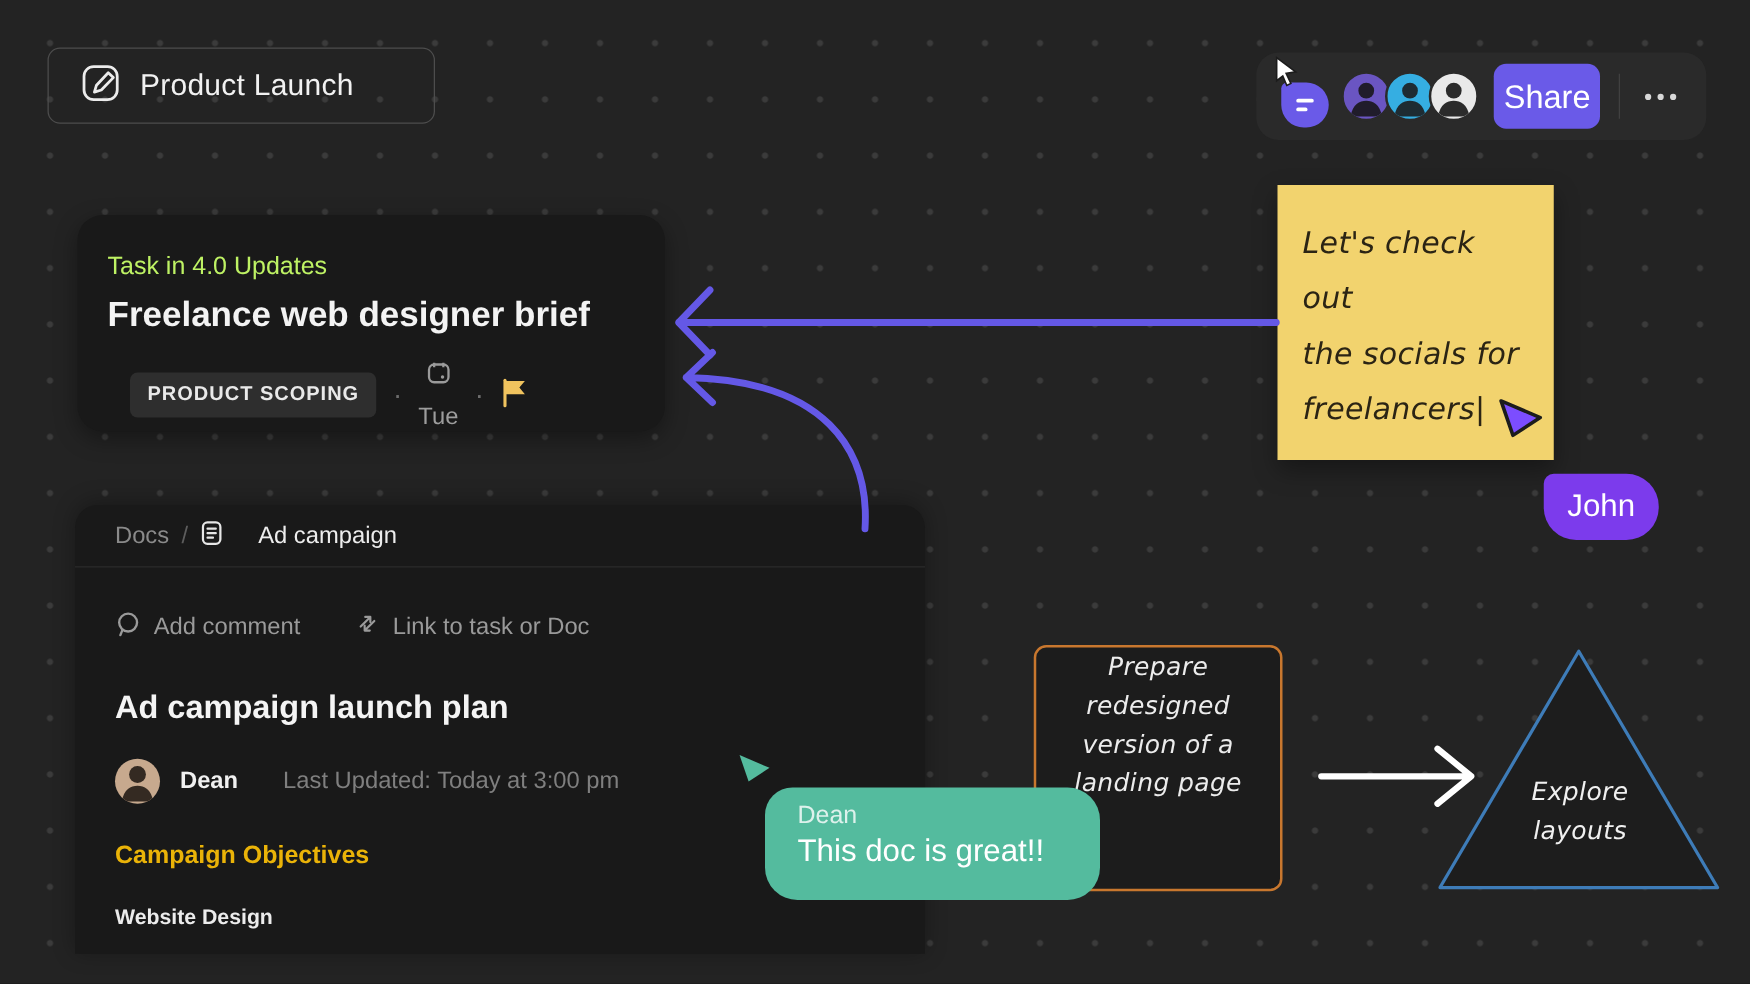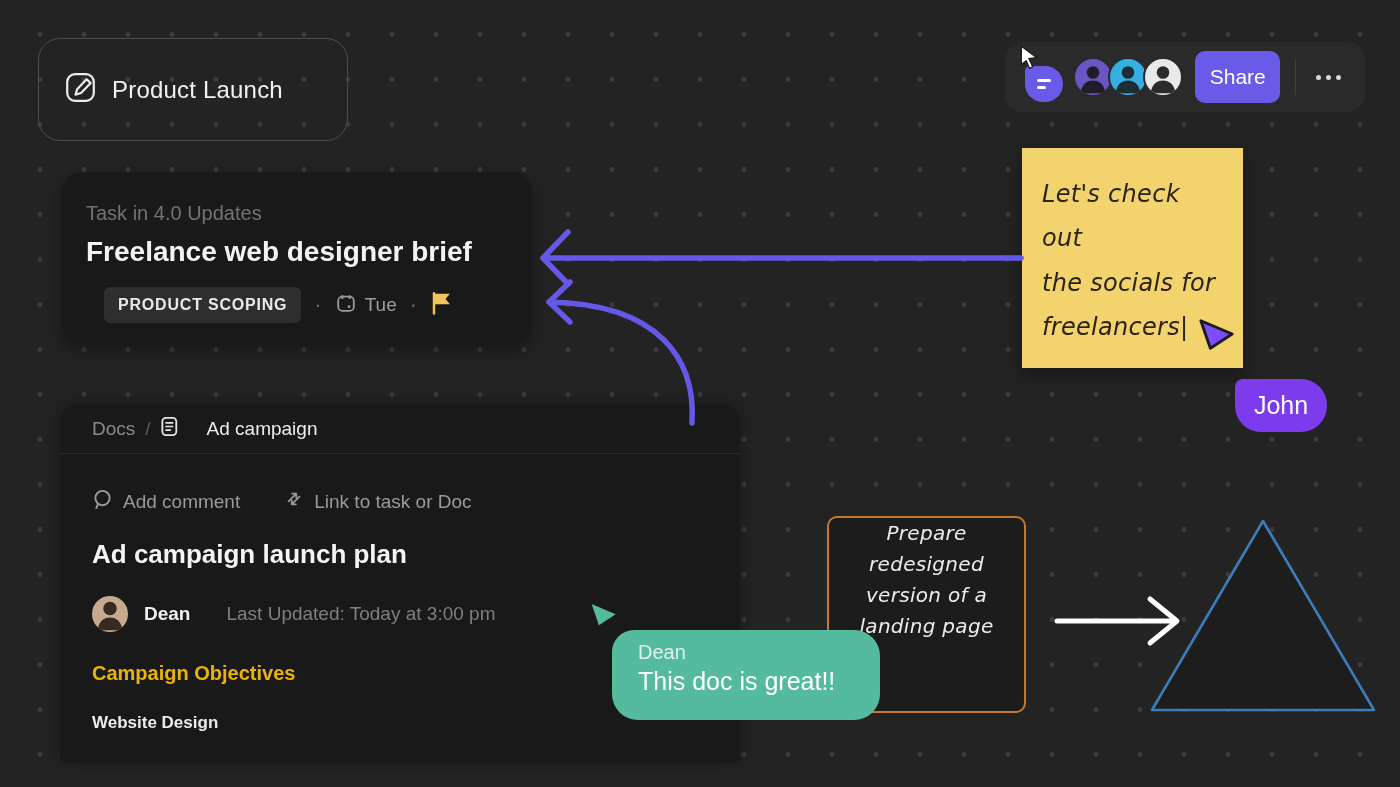--- a/index.html
+++ b/index.html
@@ -9,22 +9,22 @@
   .canvas {
     position:relative; width:1400px; height:787px; overflow:hidden;
     background-color:#232323;
     background-image:radial-gradient(circle, #3b3b3b 2.2px, transparent 2.8px);
     background-size:44px 45px;
     background-position:18px 12px;
   }
 
   
   .board-title {
-    position:absolute; left:38px; top:38px; width:310px; height:103px;
-    border:1.5px solid #4d4d4d; border-radius:22px;
+    position:absolute; left:38px; top:38px; width:310px; height:61px;
+    border:1.5px solid #4d4d4d; border-radius:10px;
     display:flex; align-items:center; gap:16px; padding:0 26px;
   }
   .board-title .label { color:#f1f1f1; font-size:24px; letter-spacing:.2px; }
 
   
   .toolbar {
     position:absolute; left:1005px; top:42px; width:360px; height:70px;
     background:#2a2a2a; border-radius:18px;
     display:flex; align-items:center; padding:0 14px;
   }
@@ -39,42 +39,42 @@
   .chat-blob i.l2 { width:9px; margin-right:5px; }
   .toolbar-cursor { position:absolute; left:-2px; top:-6px; }
   .avatars { display:flex; margin-left:6px; }
   .avatar {
     width:40px; height:40px; border-radius:50%; overflow:hidden; flex:none;
     border:2px solid #2a2a2a; margin-left:-5px;
   }
   .avatar:first-child { margin-left:0; }
   .share-btn {
     margin-left:12px; width:92px; height:52px; border:none; cursor:pointer;
-    background:#6A5AE8; color:#fff; font-size:21px; border-radius:10px;
+    background:#6A5AE8; color:#fff; font-size:26px; border-radius:10px;
     font-family:"Liberation Sans", sans-serif;
   }
   .toolbar-divider { width:1px; height:36px; background:#404040; margin-left:15px; }
   .more-btn { margin-left:10px; width:48px; height:48px; display:flex; gap:5px; align-items:center; justify-content:center; background:none; border:none; cursor:pointer; }
   .more-btn i { width:5px; height:5px; border-radius:50%; background:#d8d8d8; display:block; }
 
   
   .task-card {
     position:absolute; left:62px; top:172px; width:470px; height:173px;
     background:#191919; border-radius:20px; padding:30px 24px 0 24px;
     box-shadow:0 6px 18px rgba(0,0,0,.35);
   }
-  .task-context { color:#737373; font-size:20px; }
+  .task-context { color:#bef264; font-size:20px; }
   .task-title { color:#f3f3f3; font-size:28px; font-weight:bold; margin-top:11px; }
   .task-meta { display:flex; align-items:center; gap:13px; margin-top:19px;margin-left:18px; }
   .task-tag {
     background:#2e2e2e; color:#e9e9e9; font-size:16px; font-weight:bold;
     letter-spacing:.8px; padding:9px 14px; border-radius:6px;
   }
   .meta-sep { color:#6d6d6d; font-size:22px; line-height:10px; }
-  .meta-due { color:#9d9d9d; font-size:19px; display:flex; align-items:center; gap:8px; }
+  .meta-due { color:#9d9d9d; font-size:19px; display:flex; align-items:center; gap:8px;flex-direction:column; }
 
   
   .sticky {
     position:absolute; left:1022px; top:148px; width:221px; height:220px;
     background:#F2D36E; padding:24px 20px; box-shadow:0 8px 18px rgba(0,0,0,.35);
   }
   .hand { font-family:"DejaVu Sans", sans-serif; font-style:italic; letter-spacing:.3px; }
   .sticky-text { color:#2b2414; font-size:24px; line-height:1.85; font-weight:500; white-space:pre-line; }
 
   .author-tag {
@@ -95,21 +95,21 @@
   .doc-header {
     height:50px; display:flex; align-items:center; gap:10px;
     padding:0 32px; border-bottom:1px solid #2b2b2b;
   }
   .doc-header .crumb-root { color:#8a8a8a; font-size:19px; }
   .doc-header .crumb-sep { color:#5d5d5d; font-size:19px; }
   .doc-header .crumb-current { color:#ededed; font-size:19px; margin-left:18px; }
   .doc-body { padding:30px 32px 0 32px; }
   .doc-actions { display:flex; align-items:center; gap:44px; margin-top:4px; }
   .doc-action { display:flex; align-items:center; gap:10px; background:none; border:none; cursor:pointer; color:#9a9a9a; font-size:19px; font-family:"Liberation Sans", sans-serif;justify-content:center; }
-  .doc-title { color:#f4f4f4; font-size:26px; font-weight:bold; margin-top:24px; }
+  .doc-title { color:#f4f4f4; font-size:26px; font-weight:bold; margin-top:34px; }
   .doc-author-row { display:flex; align-items:center; margin-top:26px; }
   .doc-avatar { width:36px; height:36px; border-radius:50%; overflow:hidden; background:#c7a98e; flex:none; }
   .doc-author-name { color:#f0f0f0; font-size:19px; font-weight:bold; margin-left:16px; }
   .doc-updated { color:#7f7f7f; font-size:19px; margin-left:36px; }
   .doc-heading { color:#eab308; font-size:20px; font-weight:bold; margin-top:30px; }
   .doc-text { color:#ececec; font-size:17px; font-weight:bold; margin-top:28px; }
 
   
   .comment-bubble {
     position:absolute; left:612px; top:630px; width:268px; height:90px;
@@ -292,20 +292,22 @@
     <div class="shape-text hand">Prepare
 redesigned
 version of a
 landing page</div>
   </div>
 
   <div class="shape-triangle">
     <svg width="232" height="204" viewBox="0 0 232 204">
       <path d="M115 9 L226 198 L4 198 Z" fill="#1d1d1d" stroke="#3E7CB8" stroke-width="2.6" stroke-linejoin="round"></path>
     </svg>
+    <div class="shape-text hand">Explore
+layouts</div>
   </div>
 
   <span class="cursor-green overlay">
     <svg width="32" height="30" viewBox="0 0 44 40">
       <path d="M5 5 L38 19 L15 34 Z" fill="#54BB9E"></path>
     </svg>
   </span>
   <div class="comment-bubble">
     <div class="comment-author">Dean</div>
     <div class="comment-text">This doc is great!!</div>

